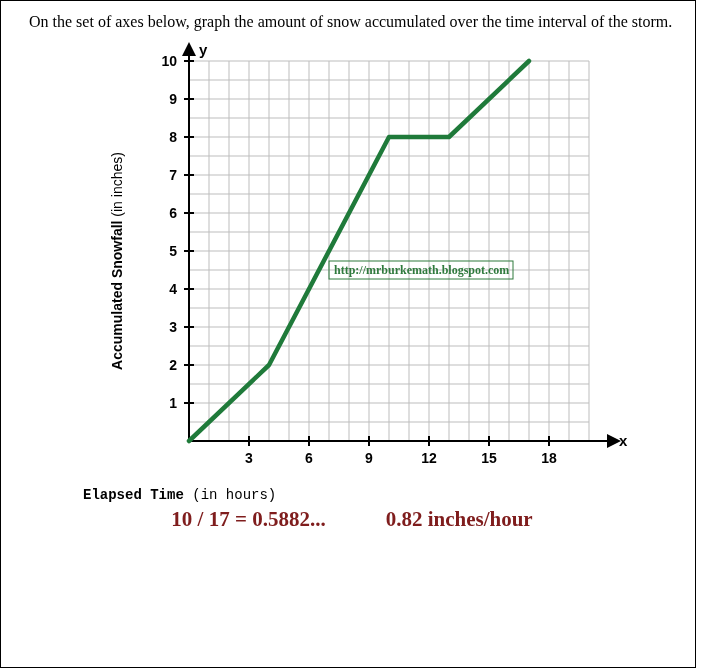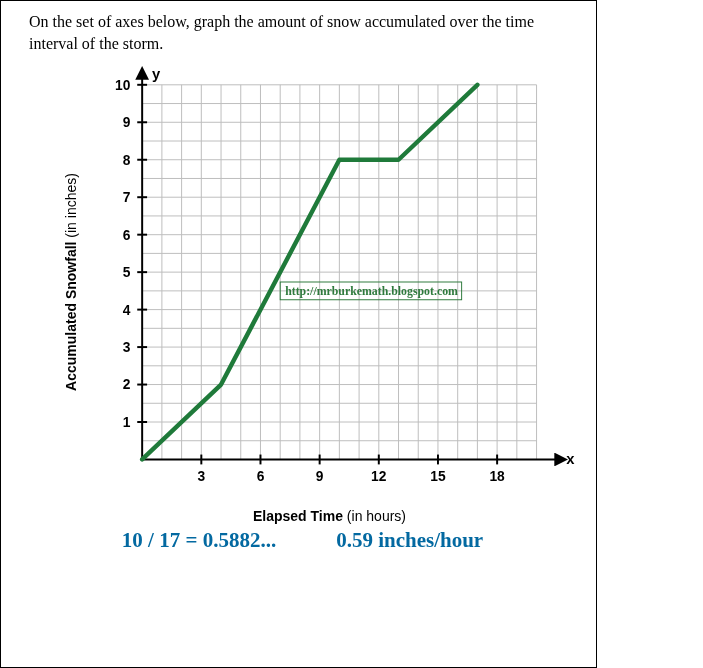--- a/index.html
+++ b/index.html
@@ -4,21 +4,21 @@
 <style>
   body {
     margin: 0;
     padding: 0;
     font-family: "Times New Roman", Times, serif;
     background: #fff;
     color: #000;
   }
   .page {
     box-sizing: border-box;
-    width: 597px;
+    width: 696px;
     height: 668px;
     border: 1px solid #000;
     padding: 10px 20px 10px 28px;
     position: relative;
     background: #fff;
   }
   .prompt {
     font-size: 16px;
     line-height: 1.35;
     margin-bottom: 8px;
@@ -36,40 +36,40 @@
     width: 24px;
   }
   .ylabel {
     transform: rotate(-90deg);
     white-space: nowrap;
     font-family: Arial, Helvetica, sans-serif;
     font-size: 14px;
   }
   .ylabel b { font-weight: bold; }
   .xlabel {
-    text-align: center;
-    font-family: Liberation Sans, sans-serif;
+    text-align: left;
+    font-family: Liberation Mono, monospace;
     font-size: 14px;
     margin-top: 6px;
     margin-left: 54px;
   }
   .xlabel b { font-weight: bold; }
   .q2 {
     margin-top: 14px;
     font-size: 16px;
     line-height: 1.35;
   }
   .q2 i { font-style: italic; }
   .answer-row {
     display: flex;
     gap: 60px;
     justify-content: center;
     margin-top: 4px;
     font-family: "Times New Roman", Times, serif;
-    color: #0369a1;
+    color: #7f1d1d;
     font-weight: bold;
     font-size: 21px;
   }
   svg { display: block; }
   .tick-text {
     font-family: Arial, Helvetica, sans-serif;
     font-size: 14px;
     font-weight: bold;
   }
   .axis-lbl {
@@ -208,16 +208,16 @@
     </svg>
   </div>
 
   <div class="xlabel">
     <b>Elapsed Time</b><span> (in hours)</span>
   </div>
 
 
   <div class="answer-row">
     <span>10 / 17 = 0.5882...</span>
-    <span>0.59 inches/hour</span>
+    <span>0.82 inches/hour</span>
   </div>
 
 </div>
 
 </body></html>

